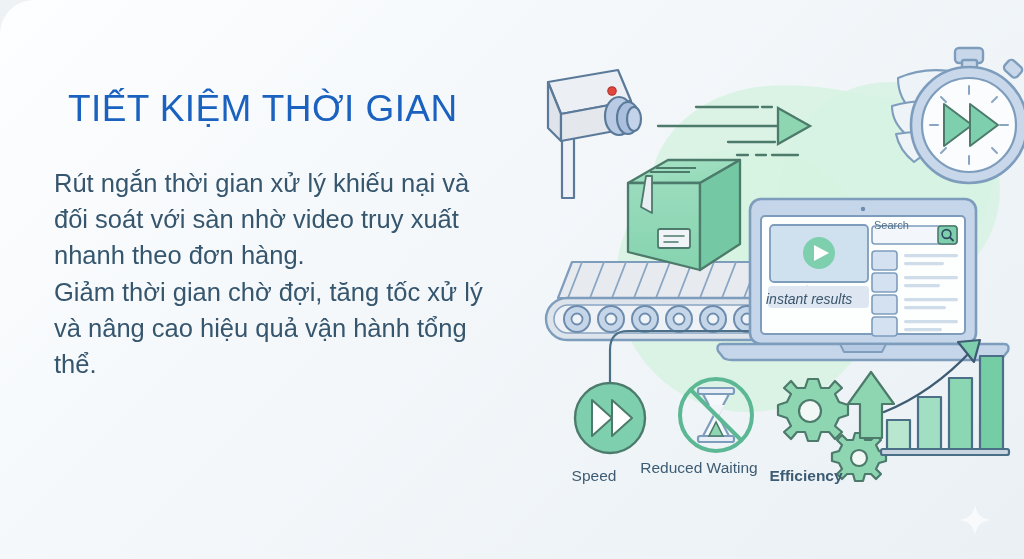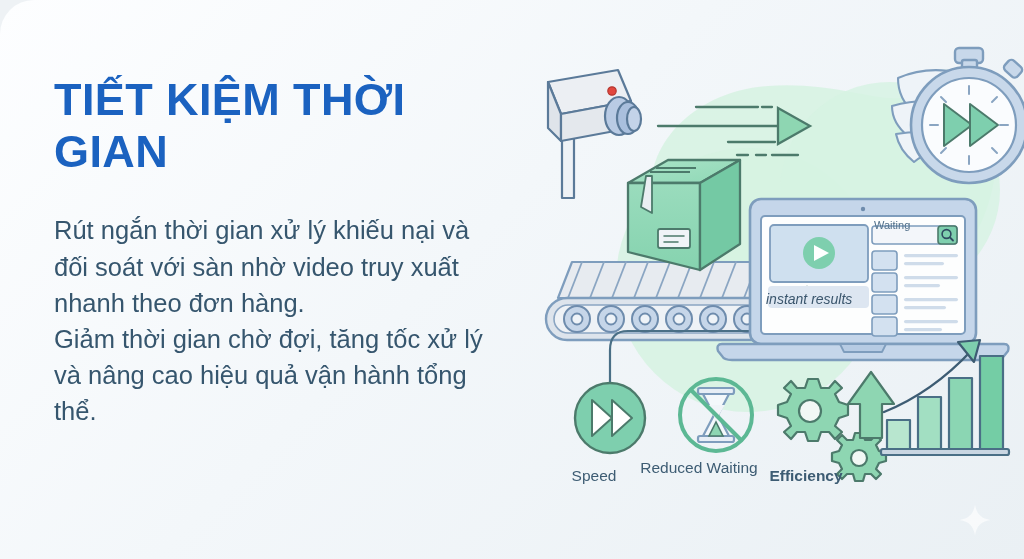--- a/index.html
+++ b/index.html
@@ -16,23 +16,23 @@
   }
   .sparkle{
     position:absolute;right:32px;bottom:22px;width:34px;height:34px;
     opacity:.85;
   }
   
   .left{
     position:absolute;left:54px;top:74px;width:450px;
   }
   .title{
-    margin:0;
-    font-size:45px;line-height:1.16;
-    font-weight:bold;
+    margin:14px;
+    font-size:37px;line-height:1.16;
+    font-weight:normal;
     letter-spacing:.4px;
     color:#1b62c0;
     text-transform:uppercase;
     width:390px;
   }
   .body-copy{
     margin:34px 0 0 0;
     font-size:25.5px;line-height:1.42;
     color:#36566e;
     width:430px;
@@ -281,20 +281,20 @@
         <path d="M384 412 C414 400 444 380 472 350" fill="none" stroke="#3d5c73" stroke-width="2.4" stroke-linecap="round"></path>
         <path d="M458 342 L480 340 L474 362 Z" fill="#7ecfae" stroke="#3d5c73" stroke-width="2.2"></path>
       </g>
     </svg>
   </div>
 
   <div class="iconlabel" id="lbl-speed">Speed</div>
   <div class="iconlabel" id="lbl-wait">Reduced Waiting</div>
   <div class="iconlabel" id="lbl-eff">Efficiency</div>
 
-  <div class="screentext" id="txt-search">Waiting</div>
+  <div class="screentext" id="txt-search">Search</div>
   <div class="screentext" id="txt-instant">instant results</div>
 
   <svg class="sparkle" viewBox="0 0 40 40">
     <path d="M20 2 C22 13 27 18 38 20 C27 22 22 27 20 38 C18 27 13 22 2 20 C13 18 18 13 20 2 Z" fill="#ffffff" opacity=".75"></path>
   </svg>
 
 </div>
 
 </body></html>

